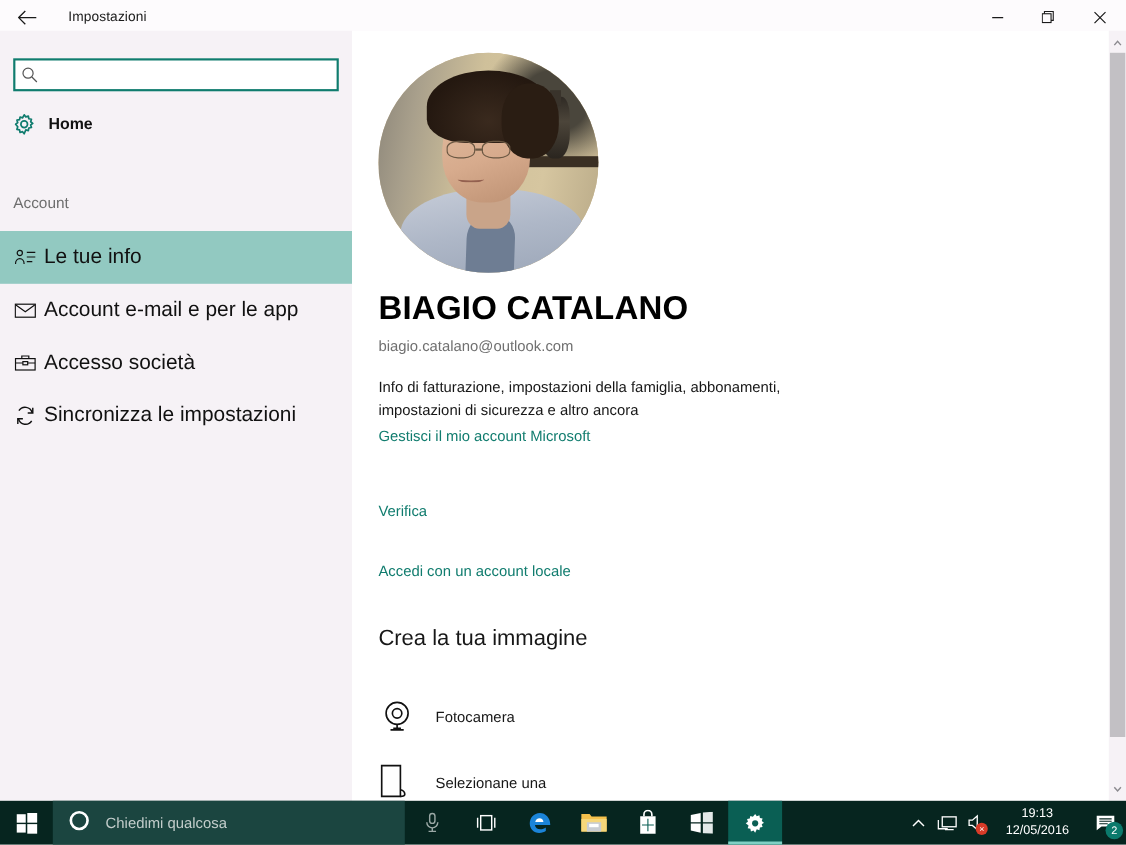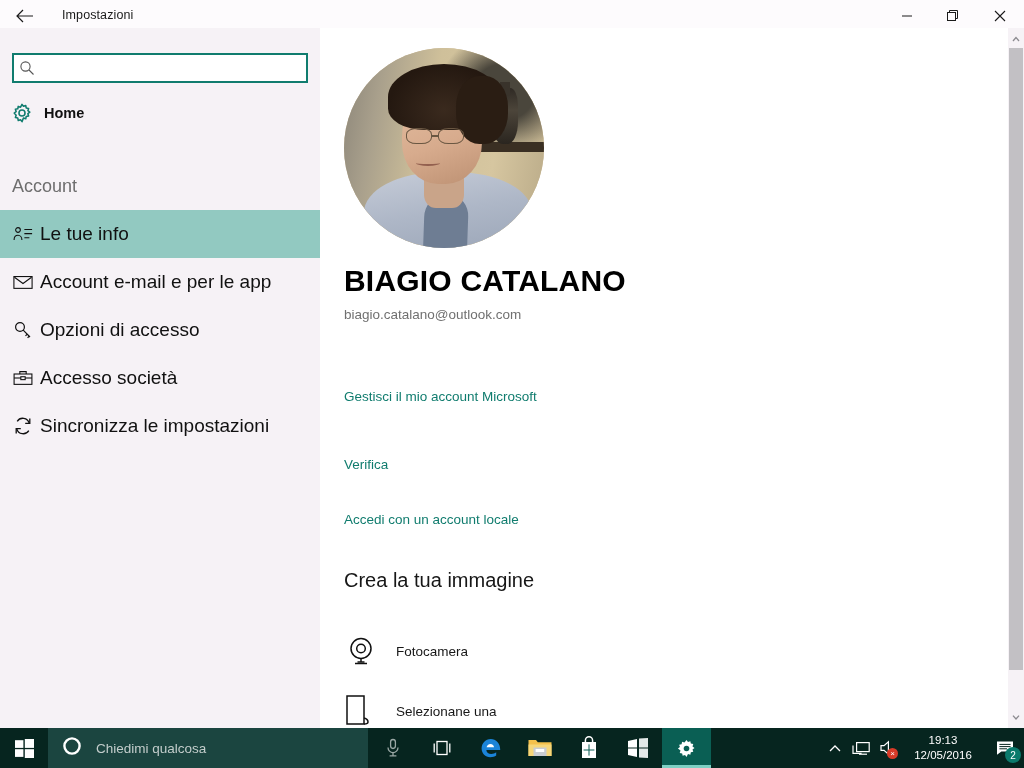--- a/index.html
+++ b/index.html
@@ -49,21 +49,21 @@
 
   .home-row {
     position: absolute; left: 0; top: 66px; width: 320px; height: 38px;
     display: flex; align-items: center;
   }
   .home-icon { width: 44px; display: flex; align-items: center; justify-content: center; }
   .home-label { font-size: 14.5px; font-weight: bold; color: #111; }
 
   .group-title {
     position: absolute; left: 12px; top: 148px;
-    font-size: 18px; color: #6e6e6e;
+    font-size: 14px; color: #6e6e6e;
   }
   .nav { position: absolute; left: 0; top: 182px; width: 320px; }
   .nav-item {
     height: 48px; width: 320px; display: flex; align-items: center;
     cursor: default;
   }
   .nav-item.selected { background: #92c9c1; }
   .nav-icon { width: 40px; min-width: 40px; display: flex; align-items: center; justify-content: center; padding-left: 6px;}
   .nav-label { font-size: 19px; color: #111; }
 
@@ -264,31 +264,20 @@
       <div class="nav-item">
         <span class="nav-icon">
           <svg width="20" height="16" viewBox="0 0 22 16">
             <rect x="1" y="2" width="20" height="13" fill="none" stroke="#111" stroke-width="1.2"></rect>
             <path d="M1.6 2.8 L11 9.6 L20.4 2.8" fill="none" stroke="#111" stroke-width="1.2"></path>
           </svg>
         </span>
         <span class="nav-label">Account e-mail e per le app</span>
       </div>
 
-      <div class="nav-item">
-        <span class="nav-icon">
-          <svg width="20" height="20" viewBox="0 0 20 20">
-            <g fill="none" stroke="#111" stroke-width="1.2">
-              <circle cx="7" cy="7" r="4.4"></circle>
-              <path d="M10.2 10.2 L17 17 M14.2 14.2 L12.5 15.9 M16.2 16.2 L14.6 17.9"></path>
-            </g>
-          </svg>
-        </span>
-        <span class="nav-label">Opzioni di accesso</span>
-      </div>
 
       <div class="nav-item">
         <span class="nav-icon">
           <svg width="20" height="18" viewBox="0 0 22 18">
             <g fill="none" stroke="#111" stroke-width="1.2">
               <rect x="1.2" y="4.6" width="19.6" height="11.4"></rect>
               <path d="M7.5 4.6 V2 H14.5 V4.6"></path>
               <path d="M1.2 9 H20.8"></path>
               <rect x="8.6" y="7.6" width="4.8" height="3.2" fill="#f6f2f6"></rect>
             </g>
@@ -328,20 +317,21 @@
       <div class="av-hair"></div>
       <div class="av-hair2"></div>
       <div class="av-glass-l"></div>
       <div class="av-glass-r"></div>
       <div class="av-bridge"></div>
       <div class="av-mouth"></div>
     </div>
 
     <div class="user-name">BIAGIO CATALANO</div>
     <div class="user-email">biagio.catalano@outlook.com</div>
+    <div class="para1">Info di fatturazione, impostazioni della famiglia, abbonamenti, impostazioni di sicurezza e altro ancora</div>
     <a class="link link-manage">Gestisci il mio account Microsoft</a>
     <a class="link link-verify">Verifica</a>
     <a class="link link-local">Accedi con un account locale</a>
 
     <div class="section-title">Crea la tua immagine</div>
 
     <div class="opt-row opt-camera">
       <span class="opt-icon">
         <svg width="34" height="34" viewBox="0 0 34 34">
           <g fill="none" stroke="#111" stroke-width="1.5">

